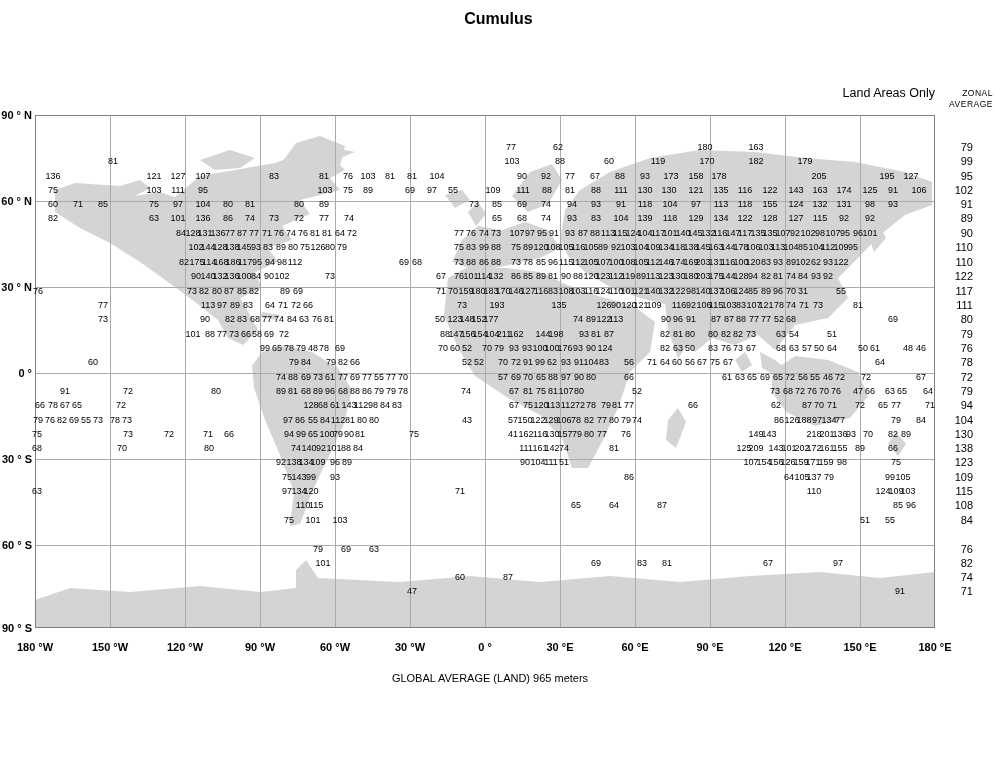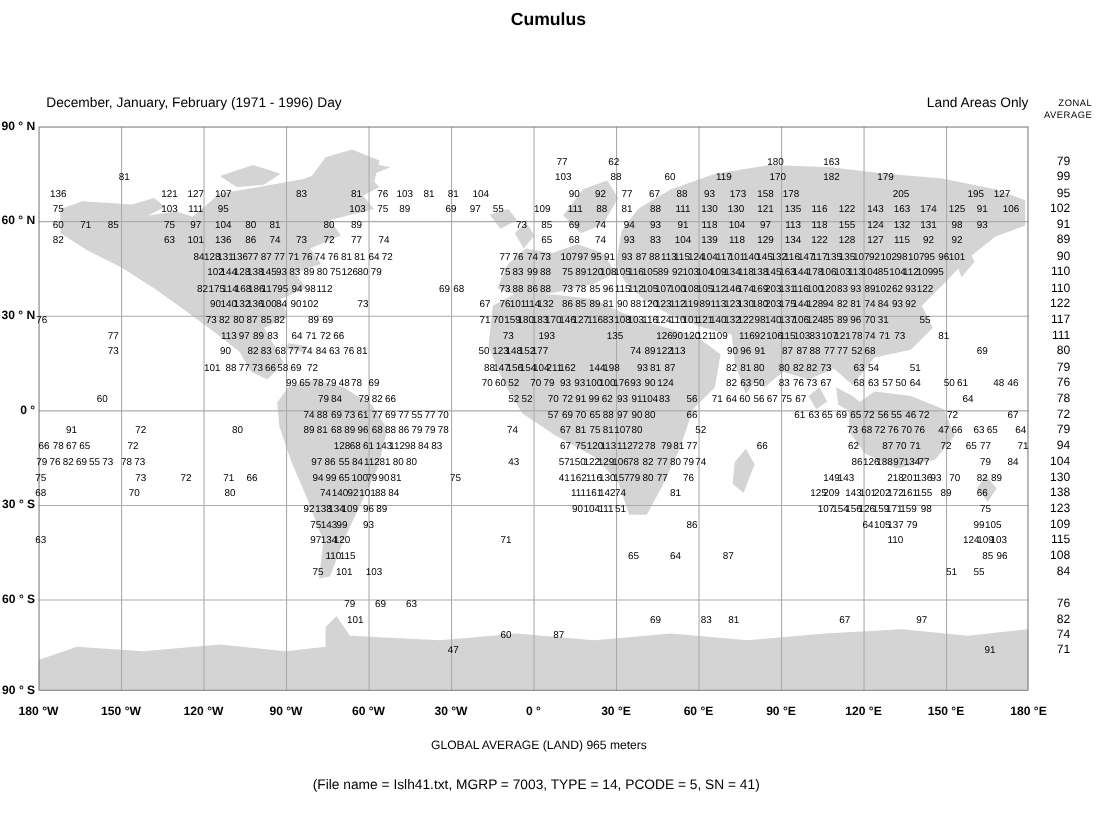--- a/index.html
+++ b/index.html
@@ -23,21 +23,20 @@
           font-weight:bold;white-space:nowrap;}
   .global{position:absolute;top:672px;left:0;width:980px;text-align:center;font-size:11px;}
   .fileinfo{position:absolute;top:706px;left:0;width:975px;text-align:center;font-size:12.5px;}
 </style>
 </head>
 <body>
 
 <div class="canvas">
 
   <div class="title">Cumulus</div>
-  <div class="period">December, January, February (1971 - 1996) Day</div>
   <div class="landonly">Land Areas Only</div>
   <div class="zonalhead">
     <span>ZONAL</span><br>
     <span>AVERAGE</span>
   </div>
 
   <svg class="mapsvg" width="997" height="760">
 
     <g fill="#d4d4d4" stroke="none">
       <path d="M55,212 L55,190 75,183 120,186 140,180 150,188 135,196 160,192 175,197 200,176 235,170 275,163 305,152 335,148 355,152 335,160 345,170 330,178 340,190 300,200 310,214 282,226 292,240 268,248 278,262 255,272 262,288 240,298 250,315 258,330 243,345 228,338 218,320 195,302 168,282 140,262 110,243 80,228 Z"></path>
@@ -876,14 +875,13 @@
       <div class="lonlab" style="left: 485px;">0 °</div>
       <div class="lonlab" style="left: 560px;">30 °E</div>
       <div class="lonlab" style="left: 635px;">60 °E</div>
       <div class="lonlab" style="left: 710px;">90 °E</div>
       <div class="lonlab" style="left: 785px;">120 °E</div>
       <div class="lonlab" style="left: 860px;">150 °E</div>
       <div class="lonlab" style="left: 935px;">180 °E</div>
     </div>
 
   <div class="global">GLOBAL AVERAGE (LAND)   965 meters</div>
-  <div class="fileinfo">(File name = Islh41.txt, MGRP = 7003, TYPE = 14, PCODE = 5, SN = 41)</div>
 </div>
 
 </body></html>

